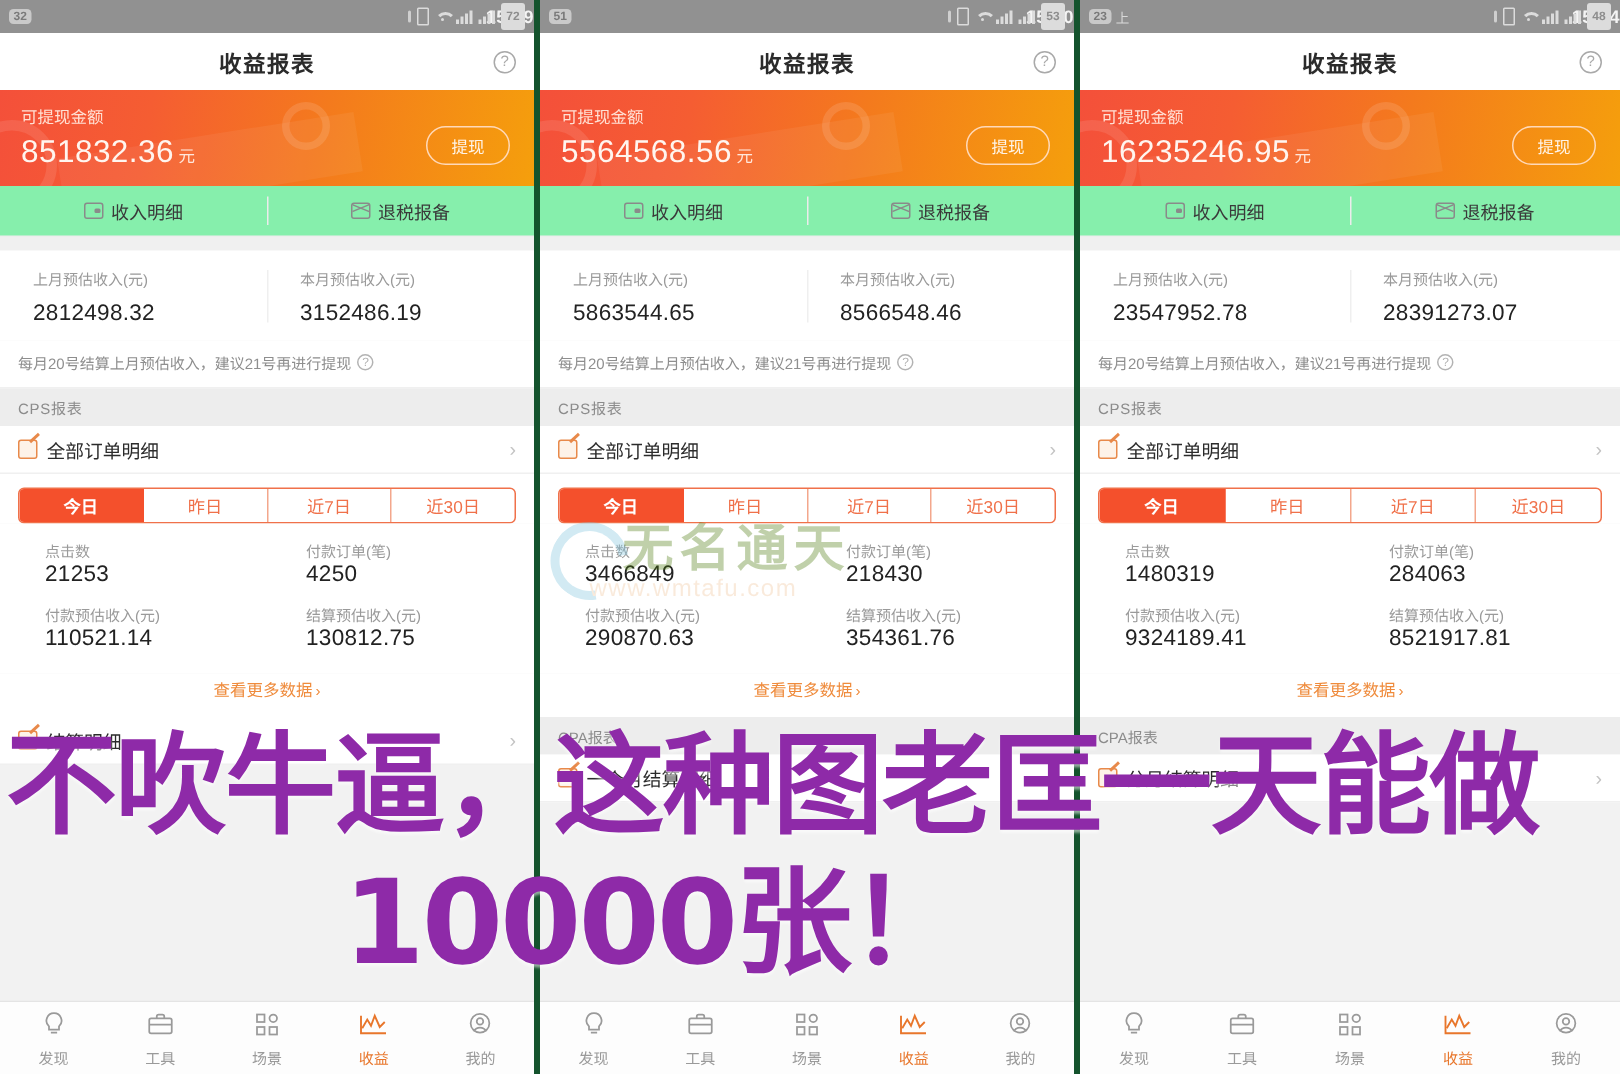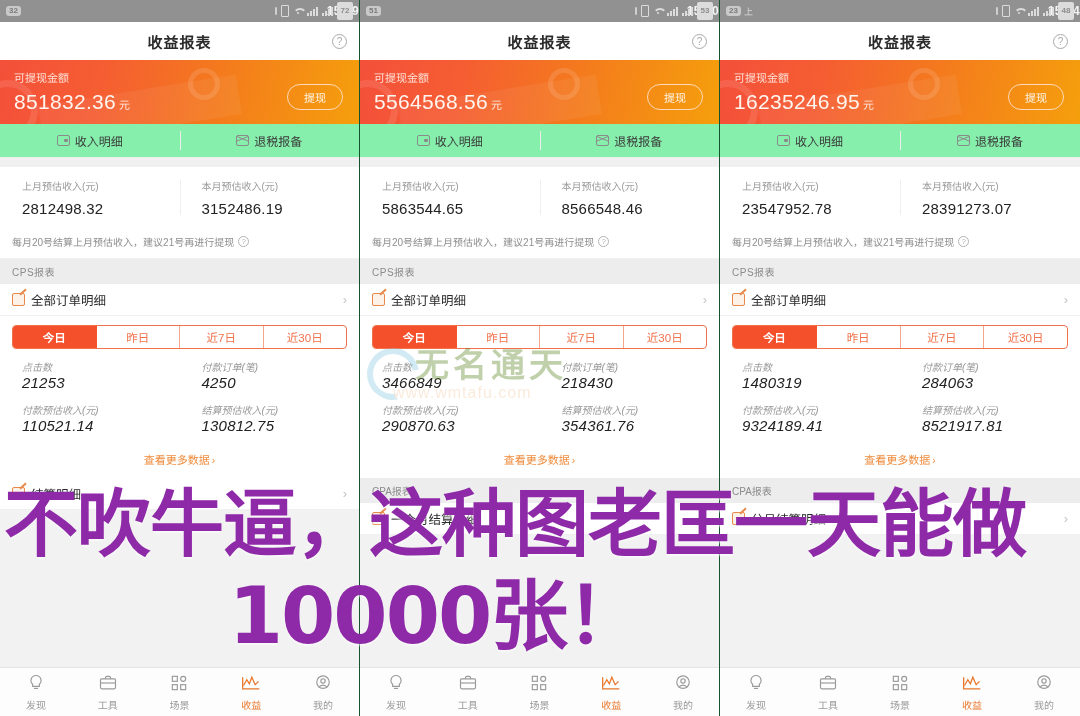--- a/index.html
+++ b/index.html
@@ -6,21 +6,21 @@
   body{
     width:1080px;height:716px;overflow:hidden;position:relative;
     background:#e9e9e9;
     font-family:"Liberation Sans","DejaVu Sans",sans-serif;
     -webkit-font-smoothing:antialiased;
   }
   .screens{display:flex;width:1080px;height:716px;}
   .panel{
     width:360px;height:716px;position:relative;background:#f2f2f2;
     box-sizing:border-box;overflow:hidden;
-    border-right:1px solid #14532d;
+    border-right:4px solid #14532d;
   }
   .panel:last-child{border-right:none;}
 
   
   .statusbar{
     height:22px;background:#919191;color:#f2f2f2;
     display:flex;align-items:center;font-size:11px;position:relative;
   }
   .sb-left{position:absolute;left:6px;display:flex;align-items:center;gap:3px;}
   .sb-badge{
@@ -155,21 +155,21 @@
   .segwrap{background:#fff;padding:9px 12px 0 12px;}
   .seg{display:flex;border:1px solid #f0714a;border-radius:4px;overflow:hidden;height:22px;}
   .seg div{
     flex:1;display:flex;align-items:center;justify-content:center;
     font-size:11.5px;color:#f0714a;border-right:1px solid #f3a78c;box-sizing:border-box;
   }
   .seg div:last-child{border-right:none;}
   .seg div.active{background:#f4502c;color:#fff;font-weight:bold;border-right-color:#f4502c;}
 
   
-  .stats{background:#fff;display:flex;flex-wrap:wrap;padding:10px 0 4px 0;font-style:italic;}
+  .stats{background:#fff;display:flex;flex-wrap:wrap;padding:10px 0 4px 8px;}
   .stat{width:50%;padding:0 0 11px 22px;box-sizing:border-box;}
   .stat-label{font-size:10px;color:#9a9a9a;}
   .stat-value{font-size:15px;color:#222;margin-top:0;letter-spacing:.2px;}
 
   .more{
     background:#fff;text-align:center;font-size:11px;color:#ef8b3c;
     padding:2px 0 11px 0;
   }
   .more .chev{font-size:10px;margin-left:2px;}
 

